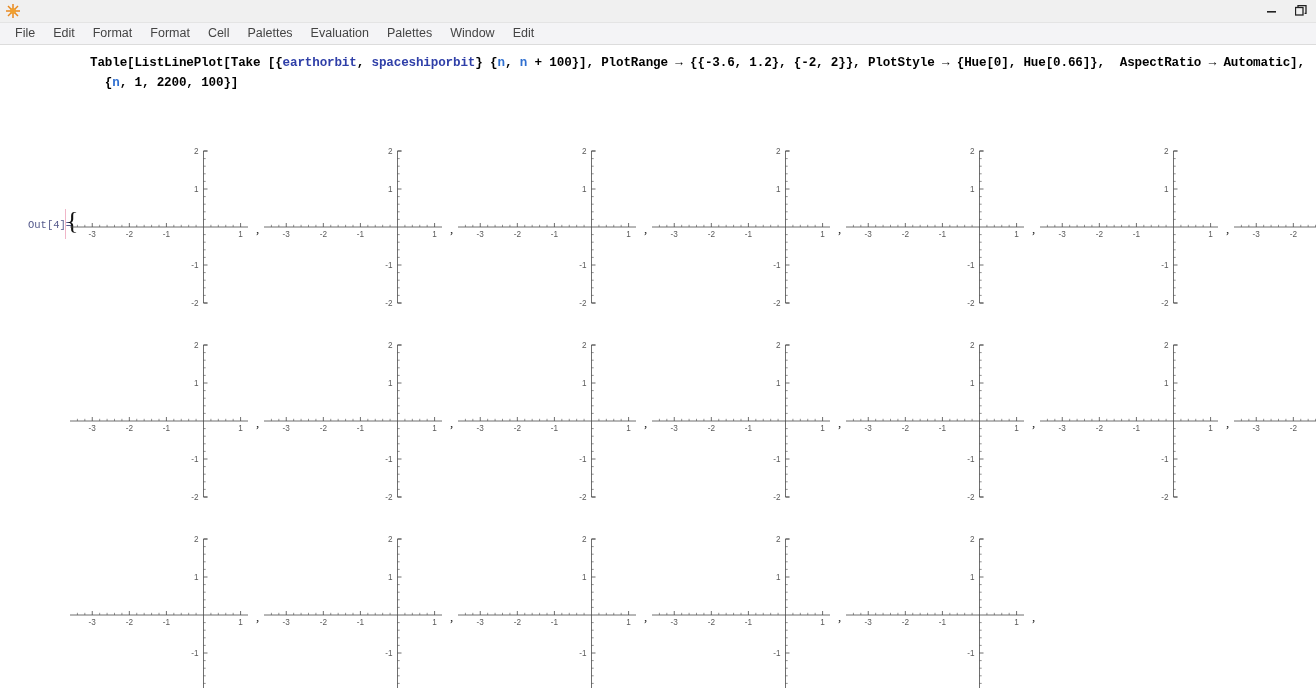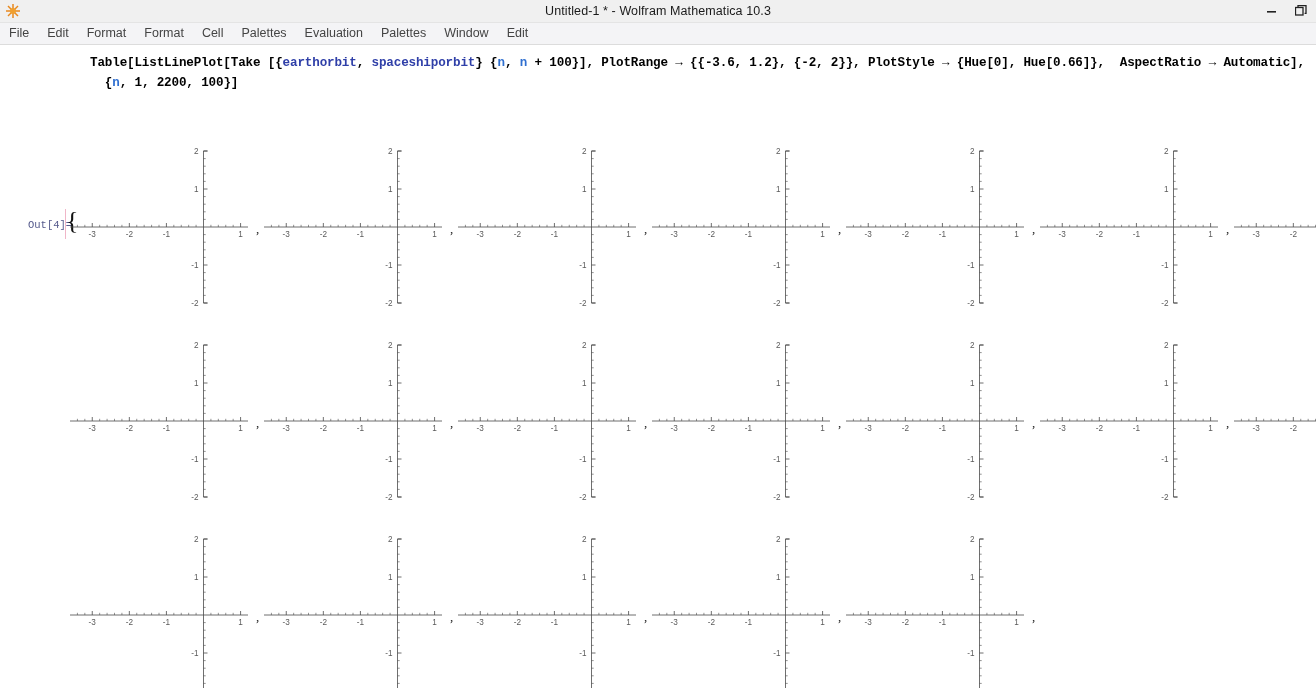--- a/index.html
+++ b/index.html
@@ -56,20 +56,21 @@
   }
   .win-btn svg { display:block; }
 
   
   .menubar {
     height: 21px;
     background: #f4f4f6;
     border-bottom: 1px solid #dcdcdc;
     display: flex;
     align-items: center;
+    padding-left: 6px;
   }
   .menu-item {
     font-size: 12.5px;
     color: #444444;
     padding: 0 9px;
     line-height: 21px;
     white-space: nowrap;
     font-family: "Liberation Sans", sans-serif;
   }
 
@@ -152,21 +153,20 @@
     <svg width="16" height="16" viewBox="0 0 16 16">
       <g stroke="#e8891f" stroke-width="1.5" fill="none">
         <line x1="8" y1="1" x2="8" y2="15"></line>
         <line x1="1" y1="8" x2="15" y2="8"></line>
         <line x1="3" y1="3" x2="13" y2="13"></line>
         <line x1="13" y1="3" x2="3" y2="13"></line>
       </g>
       <circle cx="8" cy="8" r="3" fill="#f0a030"></circle>
     </svg>
   </span>
-  <span class="title-text">Untitled-1 * - Wolfram Mathematica 10.3</span>
   <span class="win-controls">
     <span class="win-btn">
       <svg width="11" height="11" viewBox="0 0 11 11">
           <rect x="1" y="5" width="9" height="1.6" fill="#222"></rect>
         </svg>
     </span>
     <span class="win-btn">
       <svg width="12" height="12" viewBox="0 0 12 12">
         <rect x="0.5" y="2.5" width="7.5" height="7.5" fill="none" stroke="#222" stroke-width="1.3"></rect>
         <polyline points="3,2 3,0.6 11,0.6 11,8.3 9.6,8.3" fill="none" stroke="#222" stroke-width="1.3"></polyline>

